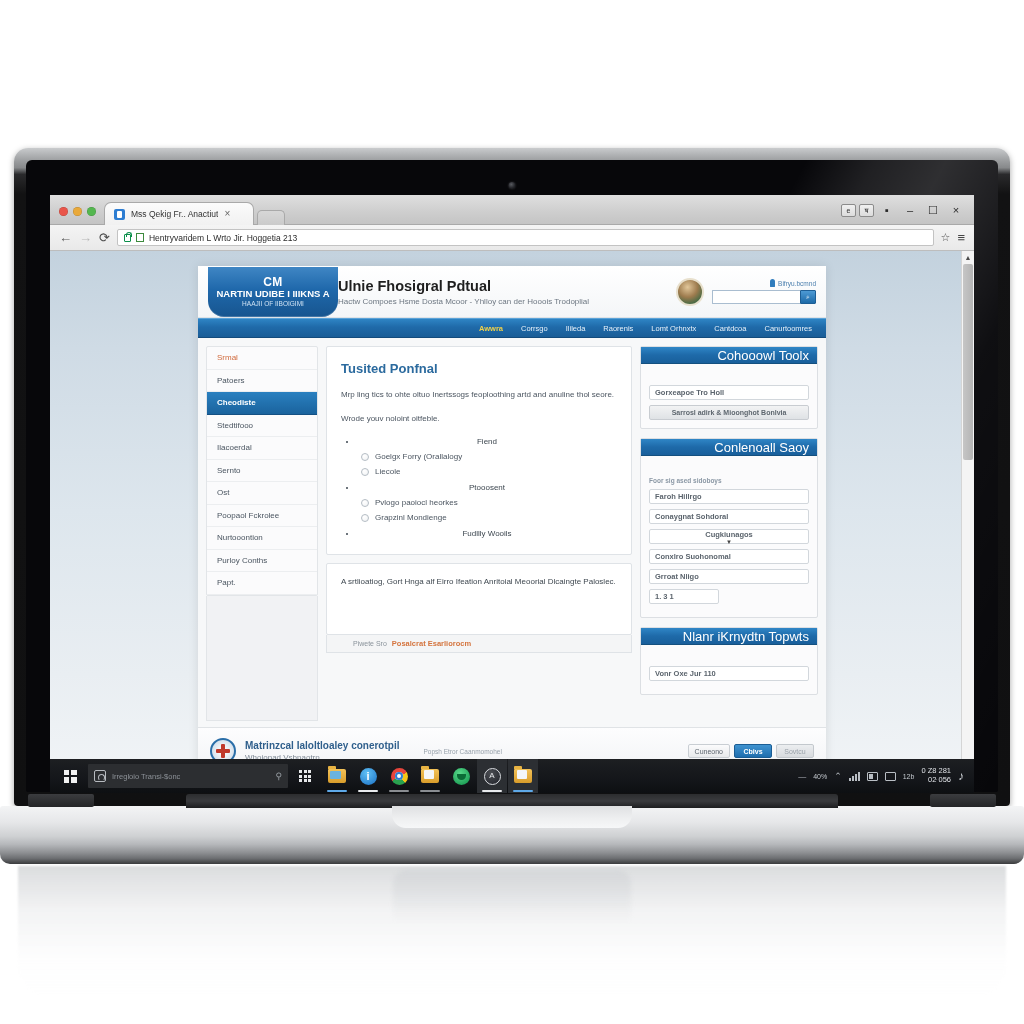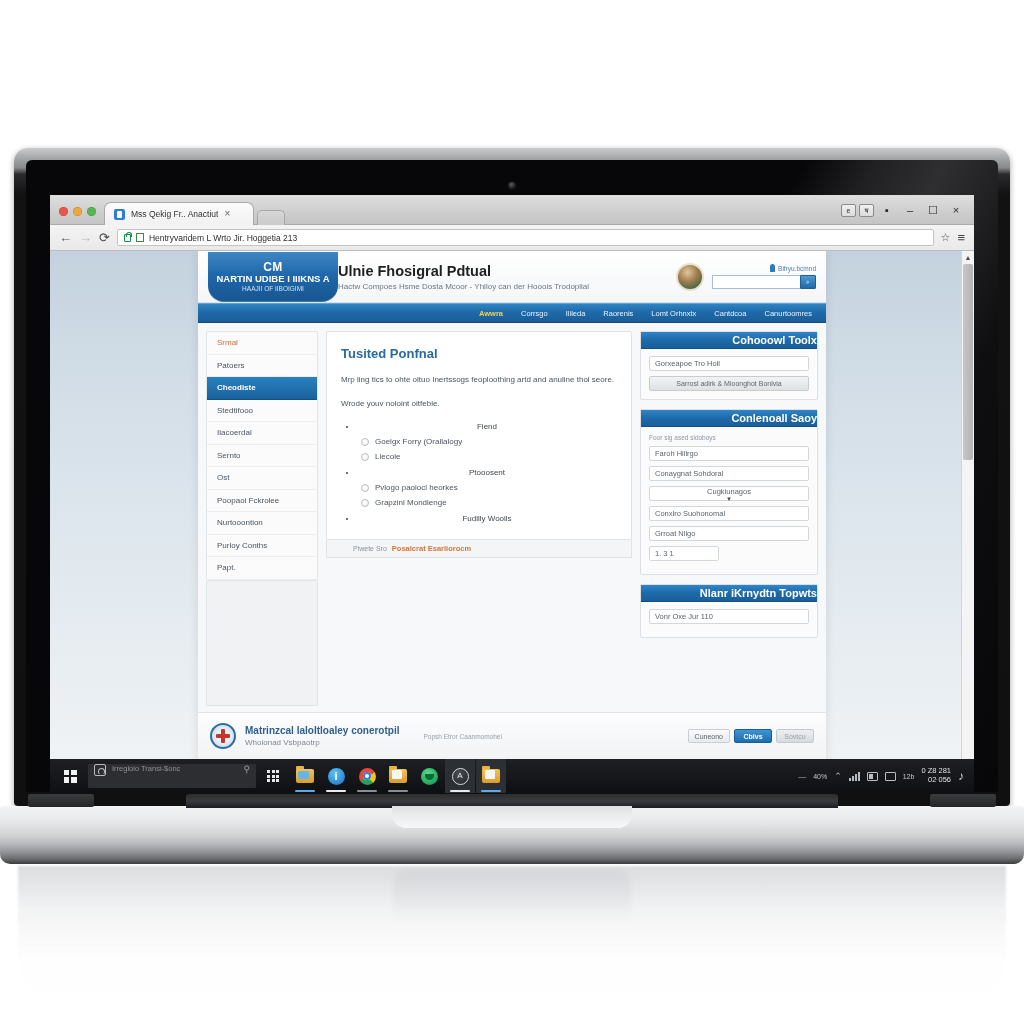--- a/index.html
+++ b/index.html
@@ -160,21 +160,21 @@
   .star-icon { font-size:11px; color:#555; cursor:pointer; }
   .ham-icon { font-size:13px; color:#444; cursor:pointer; line-height:1; }
 
   
   .viewport {
     position:relative; height: 542px;
     background: linear-gradient(180deg,#c3d2de 0%, #cfdbe5 18%, #dde6ed 48%, #e9eef2 78%, #f2f5f7 100%);
     overflow:hidden;
   }
   .page {
-    position:absolute; left: 148px; top: 0; width: 628px; min-height:100%;
+    position:absolute; left: 148px; top: 15px; width: 628px; min-height:100%;
     background:#f7f8f9;
     box-shadow: 0 0 10px rgba(0,0,0,.10);
   }
 
   
   .site-header {
     height:52px; background: linear-gradient(180deg,#ffffff,#f4f6f8);
     display:flex; align-items:center; position:relative;
     border-bottom:1px solid #dfe3e7;
   }
@@ -283,25 +283,25 @@
     background:#f4f5f6; border:1px solid #dfe3e7; border-top:none;
     height:18px; display:flex; align-items:center; gap:5px; padding-left:26px;
   }
   .foot-label { font-size:7px; color:#8a939b; filter: blur(.45px); }
   .foot-link { font-size:7.5px; color:#d4743e; font-weight:bold; filter: blur(.4px); cursor:pointer; }
 
   
   .panel { border:1px solid #dcdfe3; background:#fbfbfc; border-radius:2px; margin-bottom:9px; }
   .panel-head {
     height:17px; background: linear-gradient(180deg,#2f86c6 0%, #1e6aa9 50%, #195f9b 100%);
-    display:flex; align-items:center; justify-content:flex-end; 
-    font-size:11px; font-weight:bold; color:#fff; filter: blur(.35px);
+    display:flex; align-items:center; justify-content:flex-end; padding-right:8px;
+    font-size:13px; font-weight:normal; color:#fff; filter: blur(.35px);
     border-bottom:1px solid #14507f;
   }
-  .panel-body { padding: 7px 8px 8px 8px; }
+  .panel-body { padding: 21px 8px 8px 8px; font-weight: bold; }
   .panel-note { font-size:6.5px; color:#8b98a5; margin-bottom:5px; filter: blur(.45px); }
   .field {
     height:15px; background:#fff; border:1px solid #d2d7dc; border-radius:2px;
     display:flex; align-items:center; padding:0 5px; margin-bottom:5px;
     font-size:7.5px; color:#5b646d; filter: blur(.4px); cursor:text;
   }
   .field.small { width:70px; }
   .field.select { justify-content:space-between; cursor:pointer;flex-direction:column; }
   .field .caret { font-size:6px; color:#444; filter:none; }
   .panel-btn {
@@ -366,23 +366,23 @@
     position:absolute; left:0; bottom:0; width:100%; height:34px;
     background: linear-gradient(180deg,#1d1f22 0%, #14161a 60%, #0d0f12 100%);
     display:flex; align-items:center; padding:0 4px;
   }
   .start-btn {
     width:32px; height:34px; display:flex; align-items:center; justify-content:center; cursor:pointer;
   }
   .start-grid { width:13px; height:13px; display:grid; grid-template-columns:1fr 1fr; grid-template-rows:1fr 1fr; gap:2px; }
   .start-grid i { background:#f2f2f2; display:block; }
   .tb-search {
-    width: 168px; height: 24px; margin-left:2px;
+    width: 200px; height: 24px; margin-left:2px;
     background:#2c2e31; border-radius:1px;
-    display:flex; align-items:flex-start; gap:6px; padding:0 6px; cursor:text;
+    display:flex; align-items:center; gap:6px; padding:0 6px; cursor:text;
   }
   .tb-search-ico {
     width:12px; height:12px; border:1.2px solid #b7bbc0; border-radius:2px; flex:none; position:relative;
   }
   .tb-search-ico:after {
     content:""; position:absolute; left:3px; top:3px; width:5px; height:5px; border-radius:50%;
     border:1.2px solid #b7bbc0; border-bottom-color:transparent;
   }
   .tb-search-text { font-size:7.5px; color:#8d9298; filter: blur(.4px); flex:1; }
   .tb-mic { font-size:9px; color:#9aa0a6; }
@@ -613,20 +613,23 @@
                 </div>
                 <div class="radio-row">
                   <span class="radio-dot"></span>
                   <span>Grapzinl Mondienge</span>
                 </div>
 
                 <li class="opt-bullet">Fudllly Wooils</li>
               </ul>
             </div>
 
+            <div class="main-card2">
+              <div class="card2-text">A srtlioatiog, Gort Hnga alf Eirro Ifeation Anritoial Meoorial Dlcaingte Paloslec.</div>
+            </div>
             <div class="card2-foot">
               <span class="foot-label">Piwete Sro</span>
               <span class="foot-link">Posalcrat Esarliorocm</span>
             </div>
           </div>
 
           <div class="col-right">
 
             <div class="panel">
               <div class="panel-head">Cohooowl Toolx</div>

